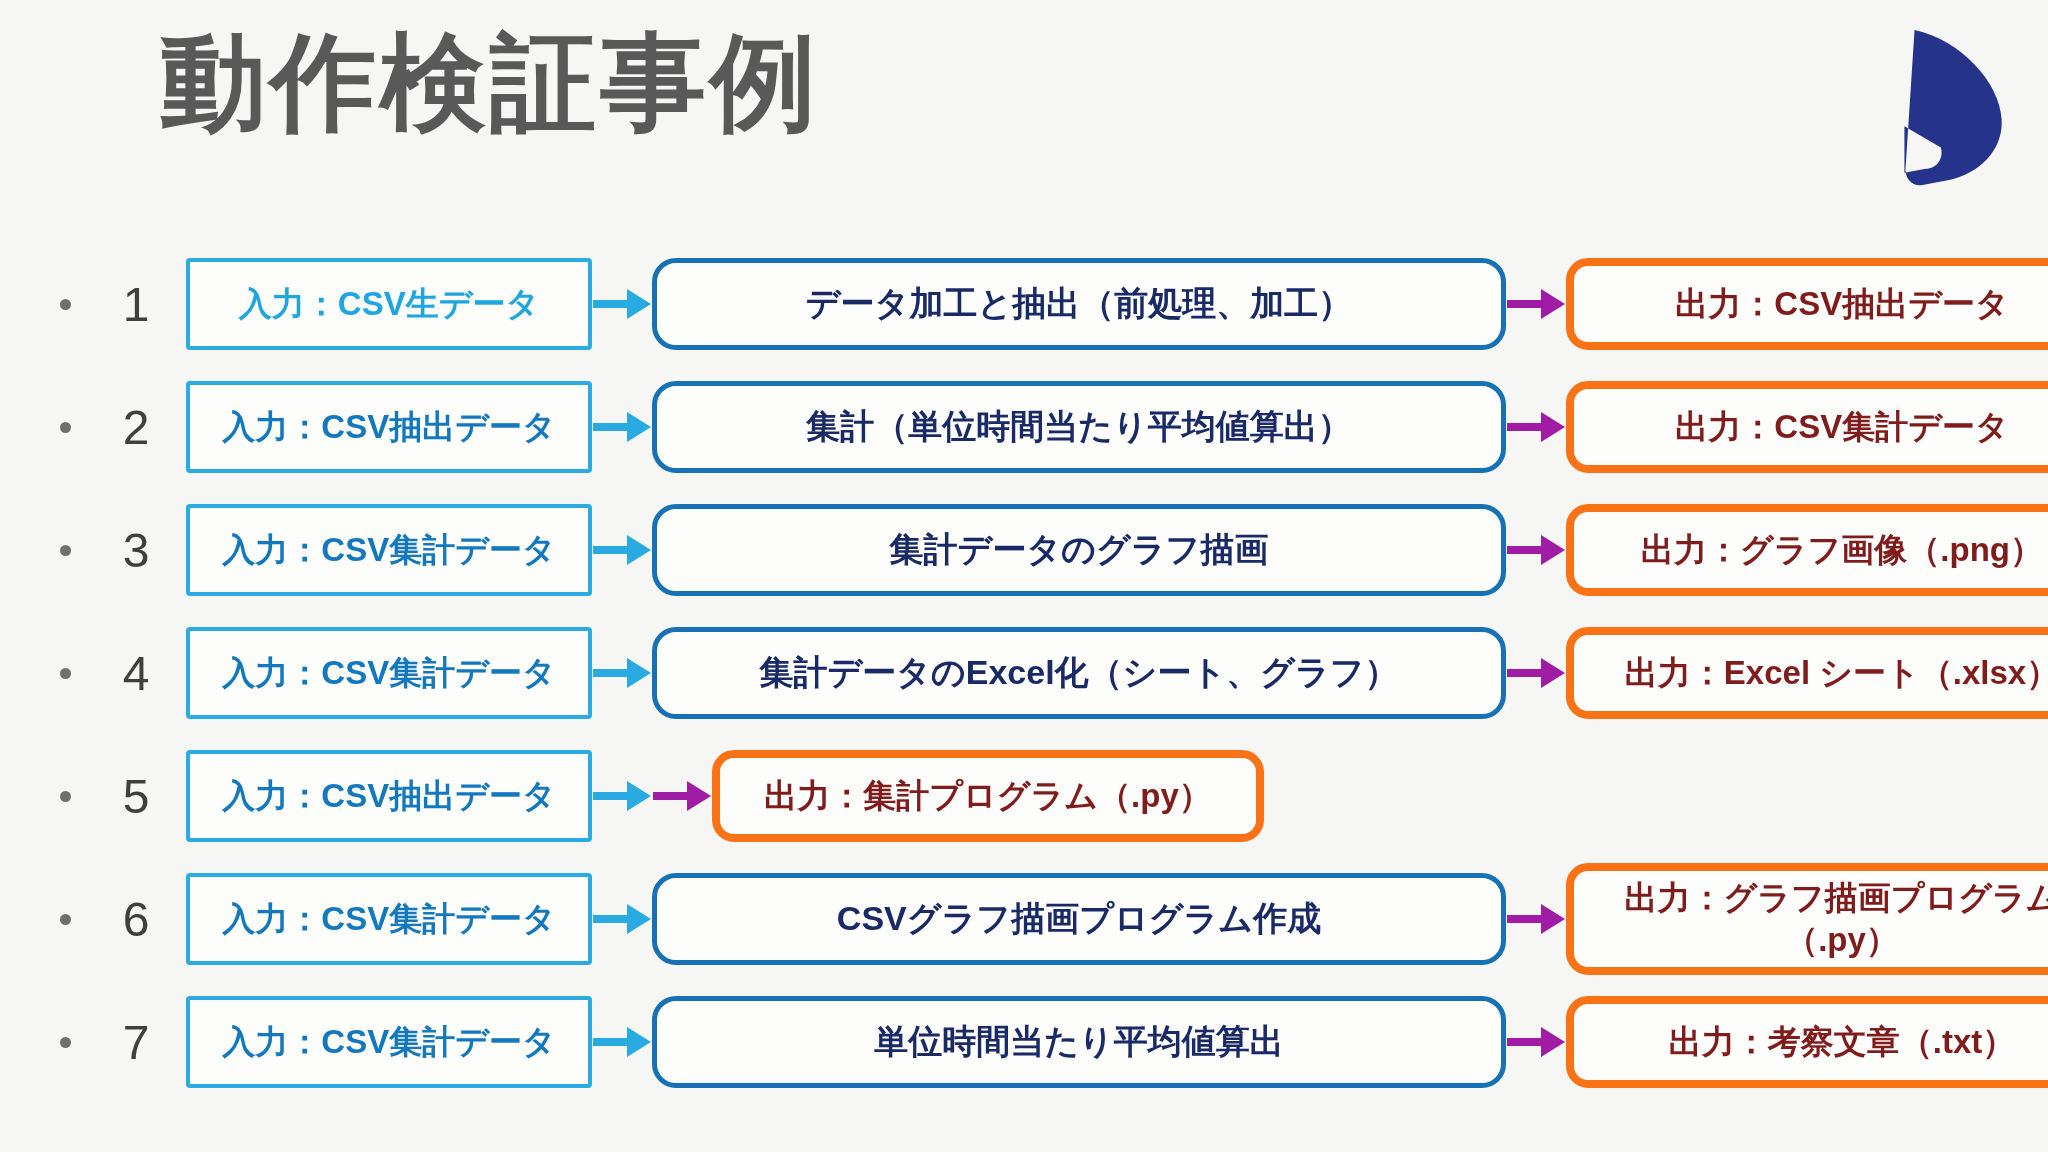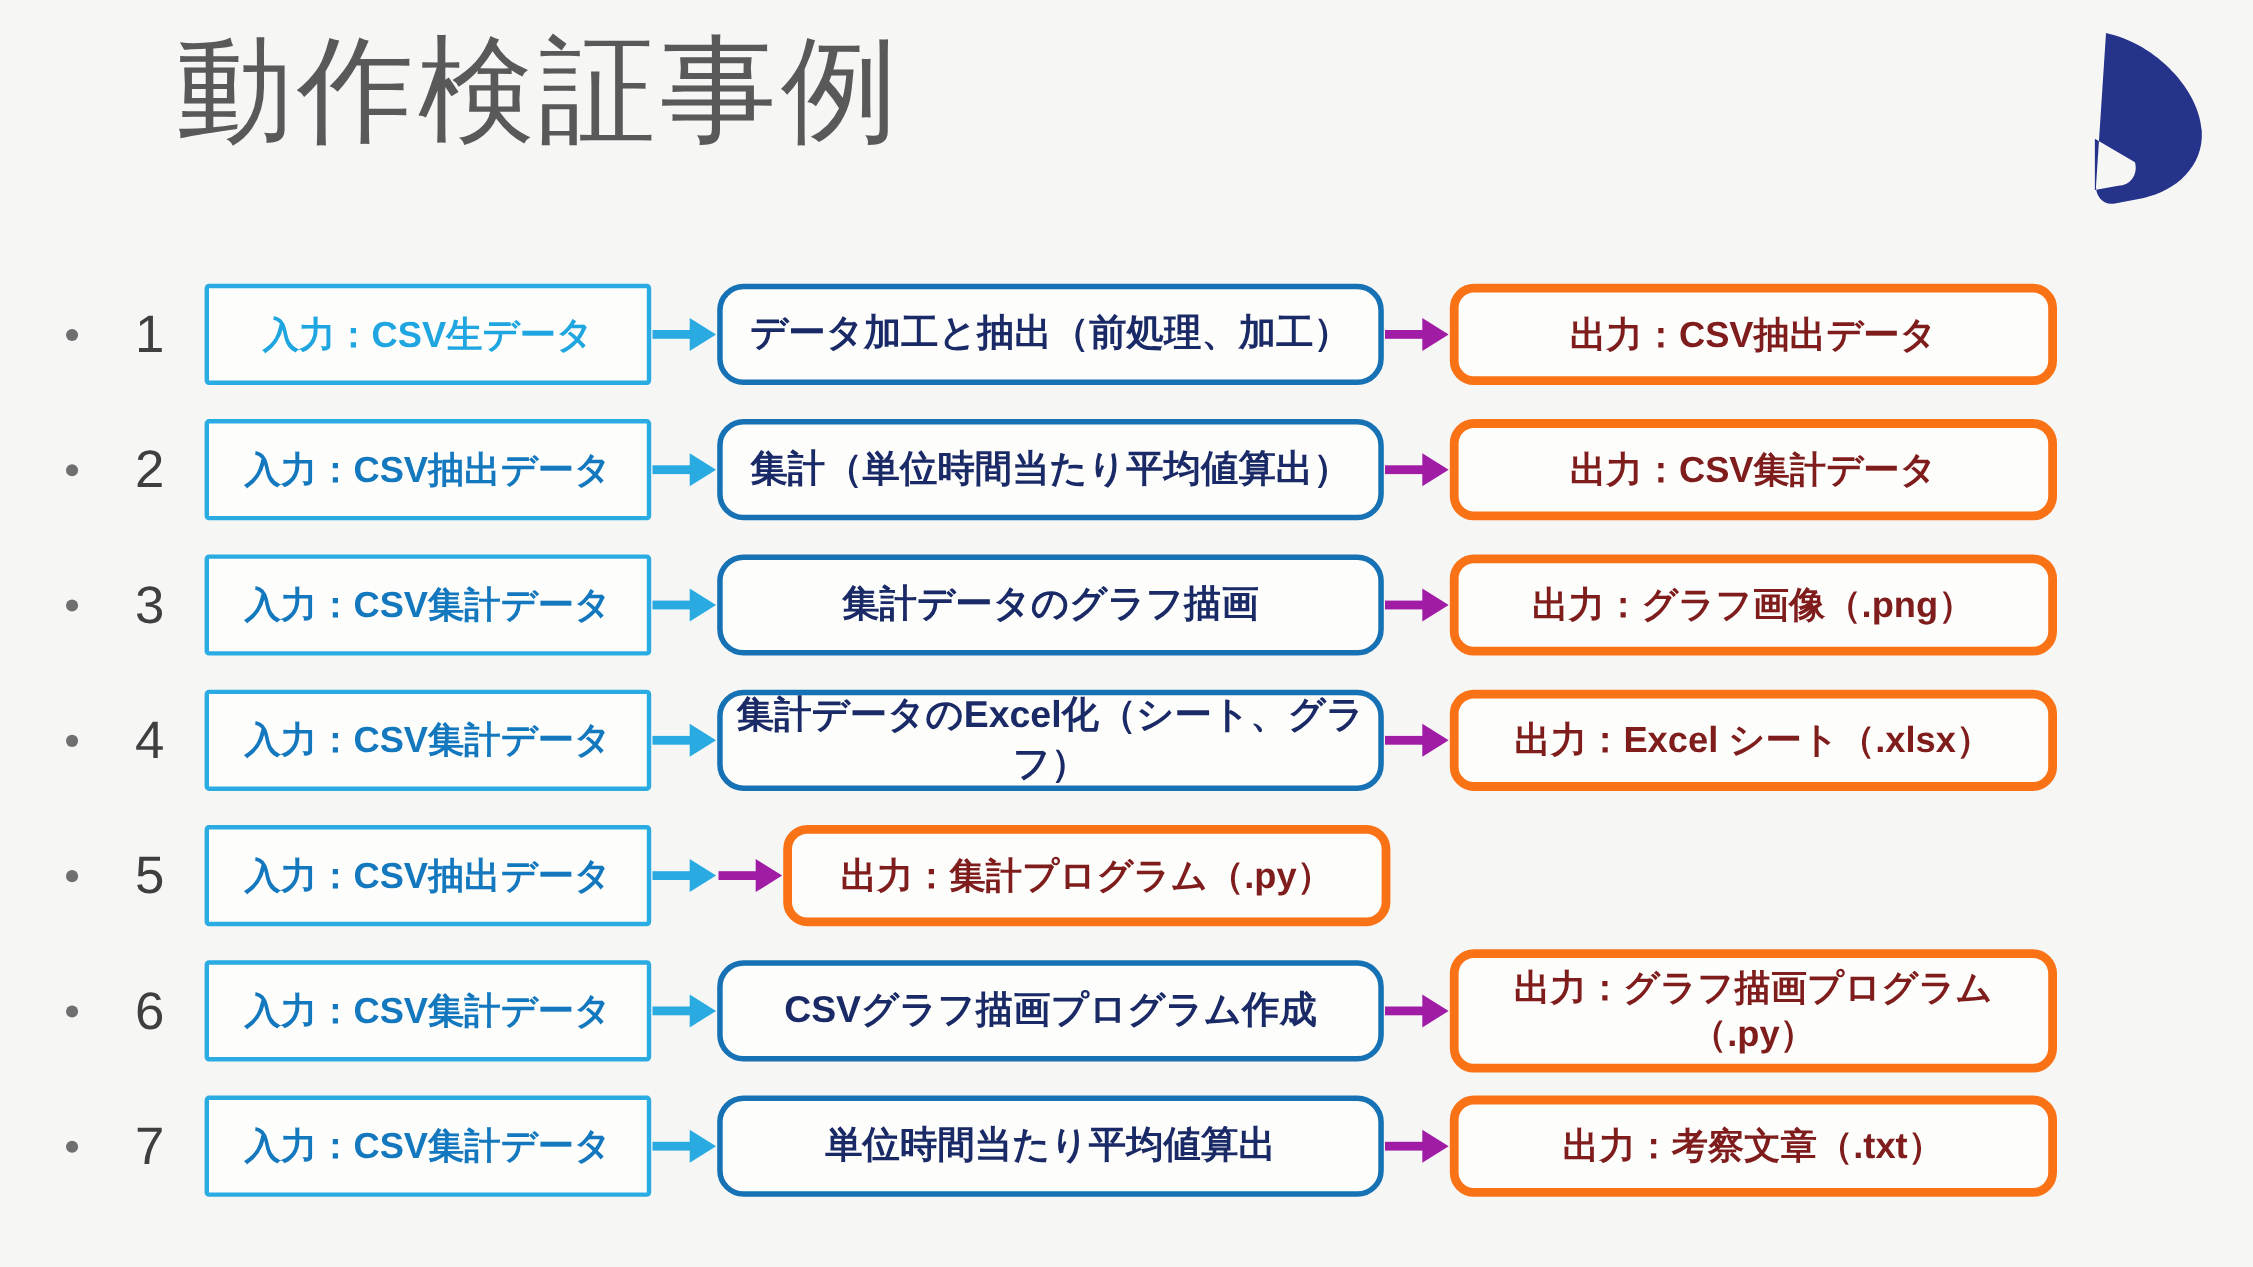--- a/index.html
+++ b/index.html
@@ -3,21 +3,21 @@
 <meta charset="utf-8">
 <style>
   html,body{margin:0;padding:0;}
   body{
     width:2048px;height:1152px;overflow:hidden;position:relative;
     background:#f6f6f5;
     font-family:"Liberation Sans","DejaVu Sans",sans-serif;
   }
   .slide-title{
     position:absolute;top:8px;left:160px;
-    font-size:106px;font-weight:400;color:#595959;letter-spacing:4px;
+    font-size:106px;font-weight:700;color:#595959;letter-spacing:4px;
     line-height:1.4;white-space:nowrap;
   }
   .logo{position:absolute;top:26px;right:36px;width:122px;height:162px;}
   .rows{
     position:absolute;top:258px;left:44px;
     display:flex;flex-direction:column;gap:31px;
   }
   .flow-row{display:flex;align-items:center;height:92px;}
   .bullet-cell{width:42px;display:flex;justify-content:center;align-items:center;}
   .bullet-dot{width:11px;height:11px;border-radius:50%;background:#6f6f6f;}
@@ -29,21 +29,21 @@
     box-sizing:border-box;display:flex;align-items:center;justify-content:center;
     background:#fdfdfc;text-align:center;line-height:1.28;
     font-weight:600;
   }
   .input-box{
     width:406px;height:92px;border:4px solid #2aace3;border-radius:4px;
     font-size:33px;color:#1478be;flex:none;
   }
   .flow-row:nth-child(1) .input-box{color:#1fa6e0;}
   .process-box{
-    width:606px;height:92px;border:5px solid #1671b5;border-radius:24px;
+    width:854px;height:92px;border:5px solid #1671b5;border-radius:24px;
     font-size:34px;color:#1a2a66;flex:none;
   }
   .output-box{
     width:552px;min-height:92px;border:8px solid #f97316;border-radius:22px;
     font-size:33px;color:#7f1d1d;flex:none;padding:6px 16px;
   }
   .arrow-cell{width:60px;flex:none;display:flex;align-items:center;justify-content:center;}
   .arrow-cell svg{display:block;}
 </style>
 </head>

